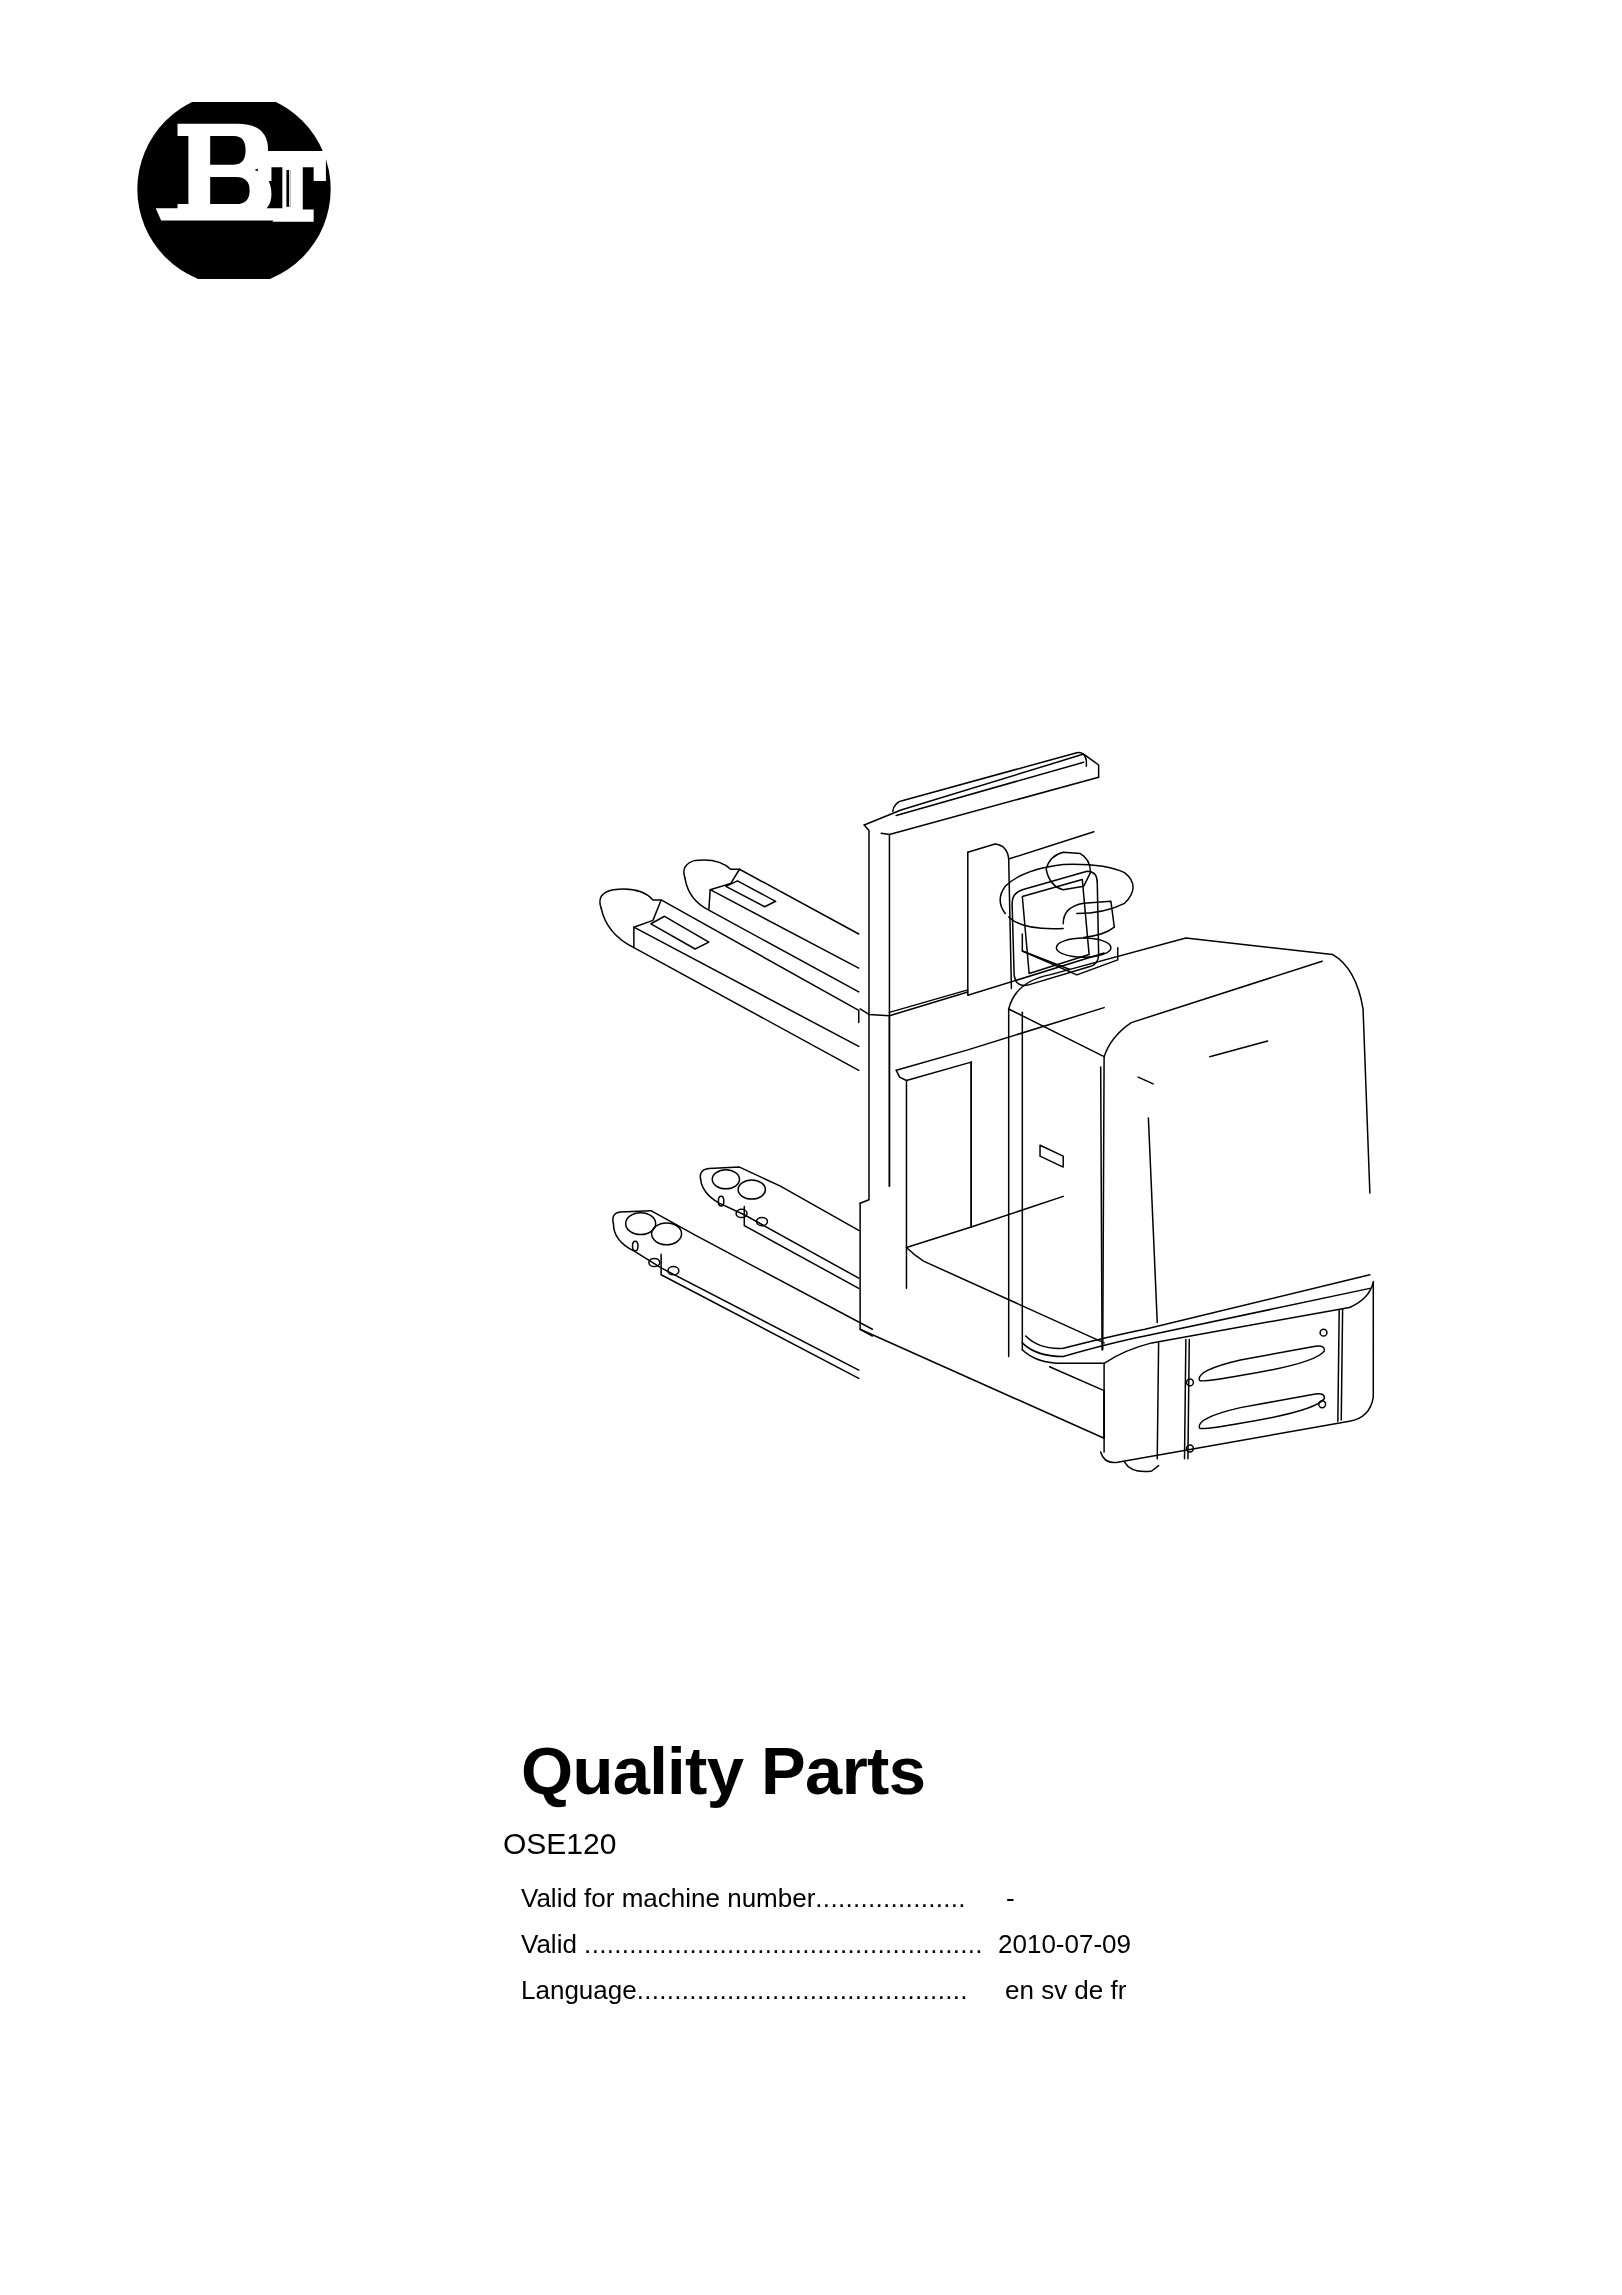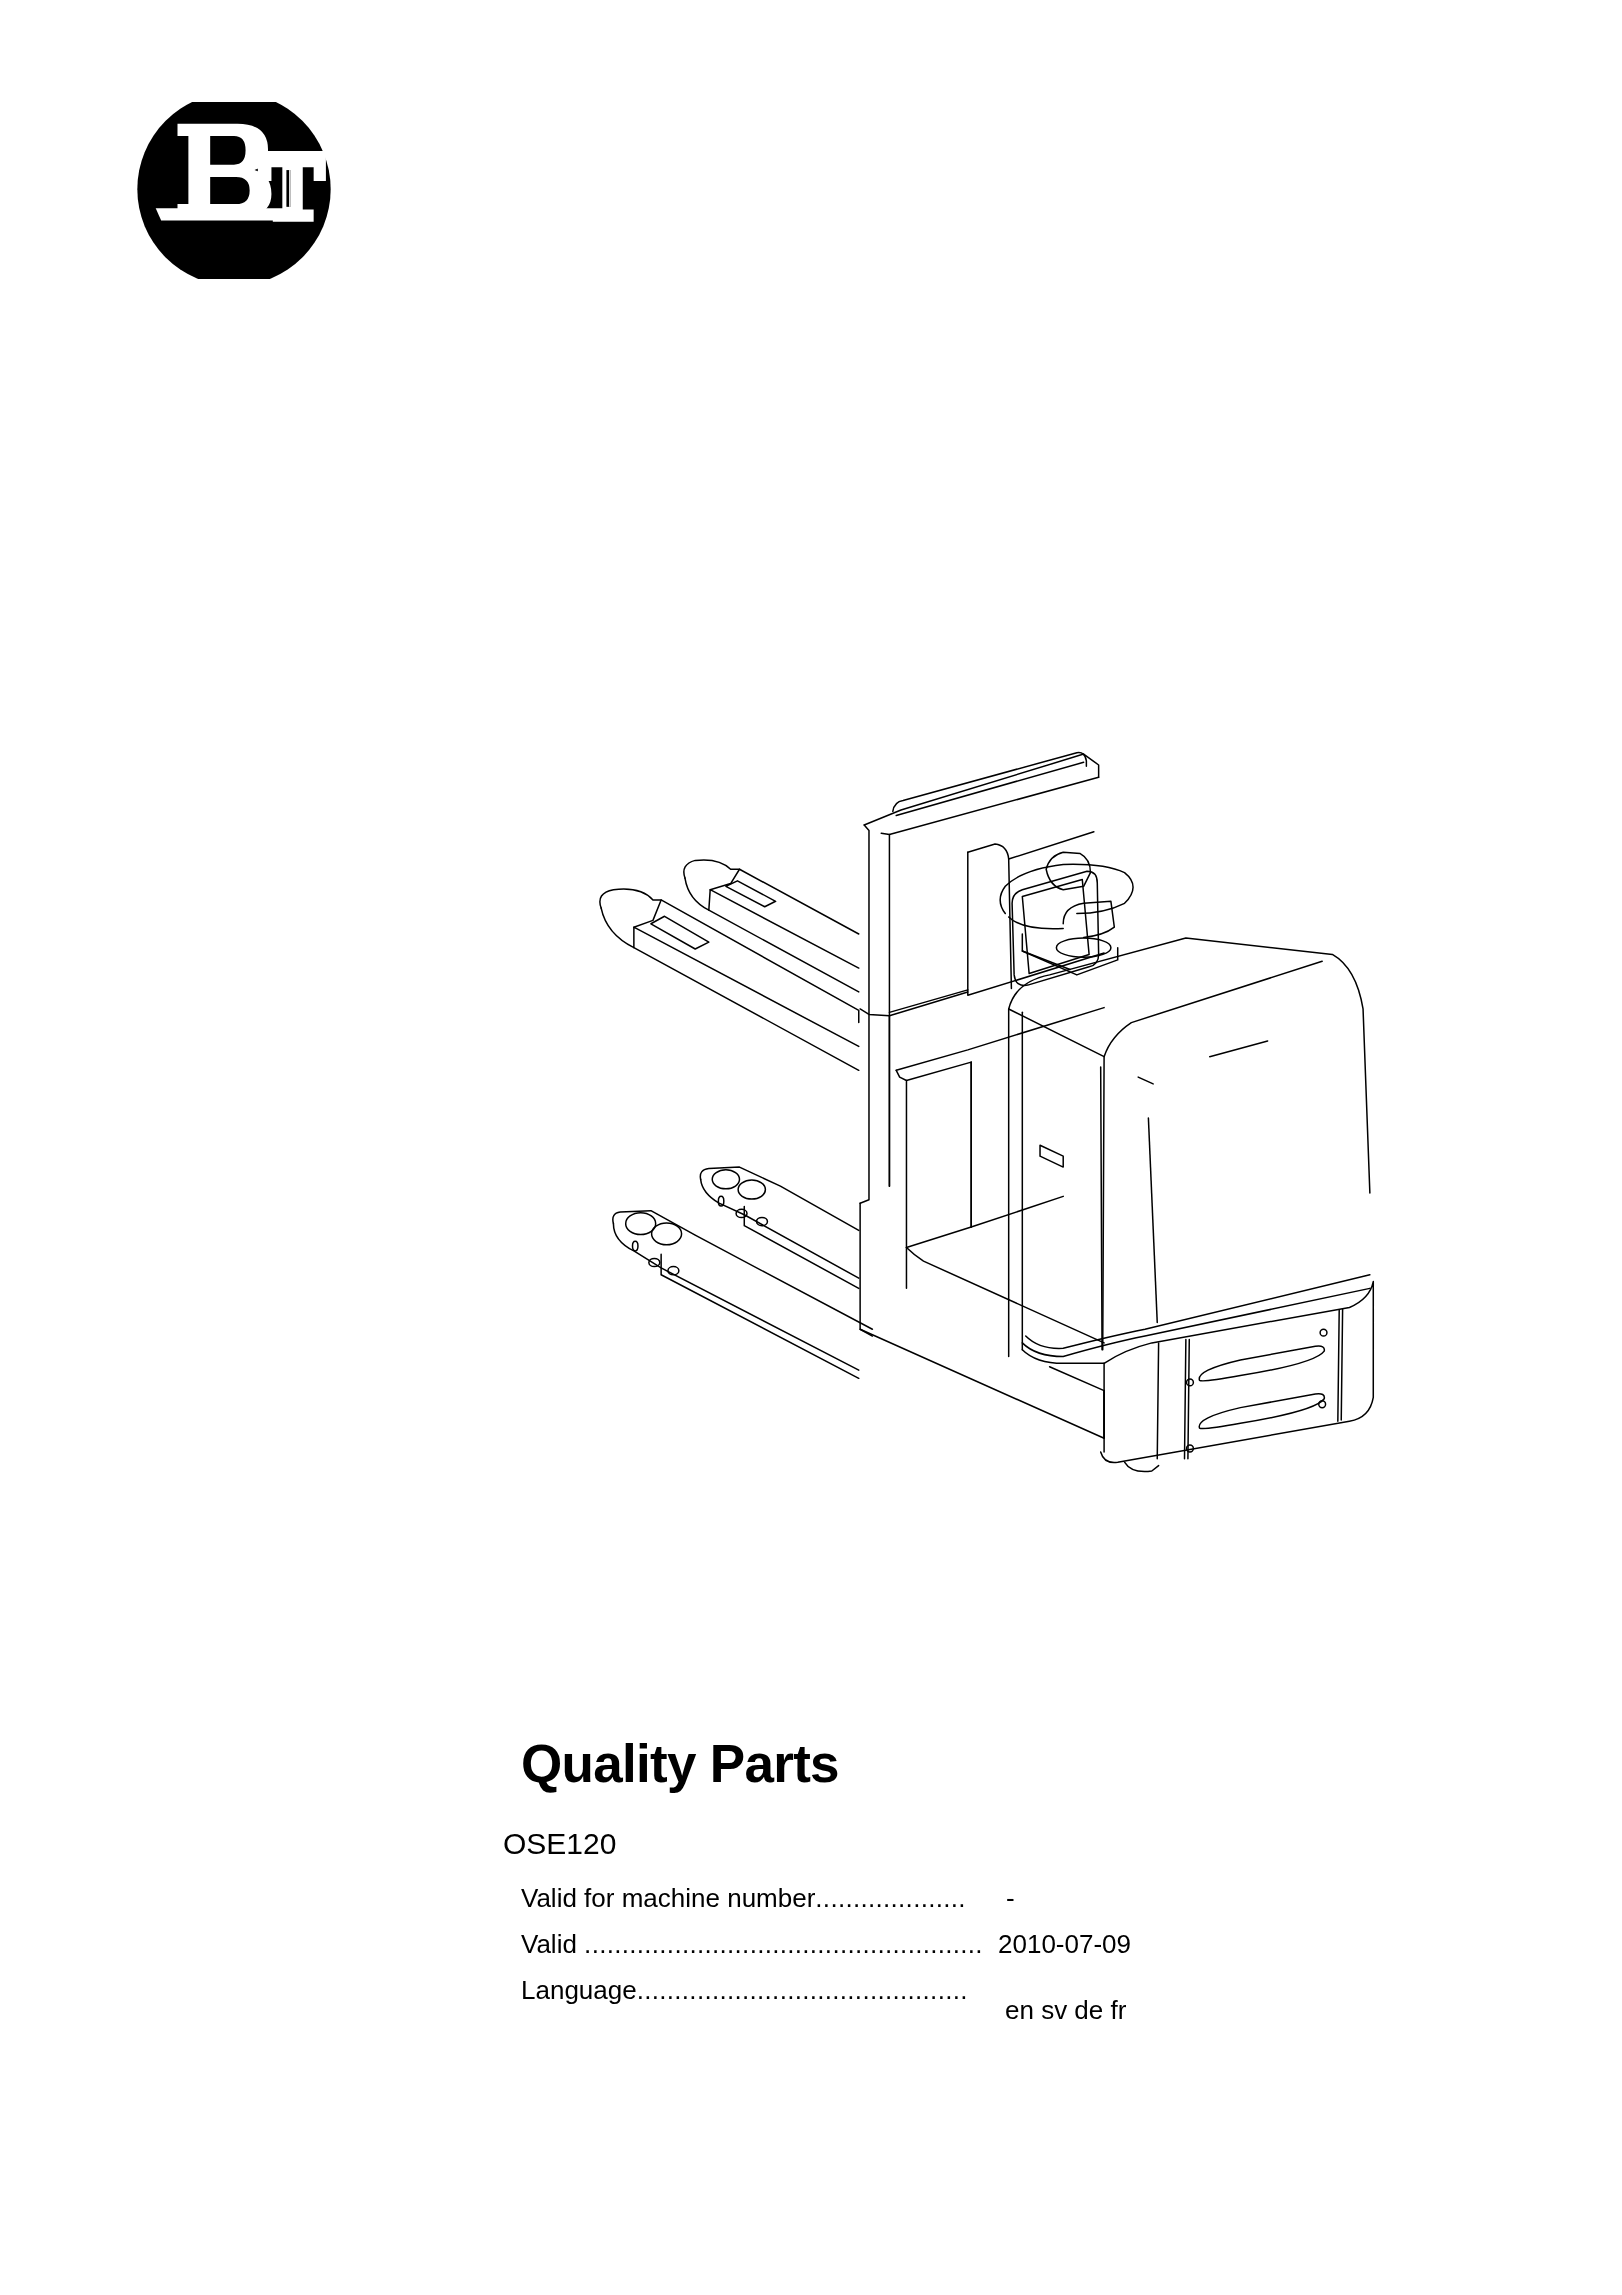--- a/index.html
+++ b/index.html
@@ -1,20 +1,20 @@
 <!DOCTYPE html>
 <html style="font-size:11px"><head>
 <meta charset="utf-8">
 <style>
   html, body { margin: 0; padding: 0; background: #ffffff; }
   body { width: 1622px; height: 2295px; position: relative; overflow: hidden;
          font-family: "Liberation Sans", sans-serif; color: #000; }
   .logo { position: absolute; left: 135px; top: 102px; width: 198px; height: 177px; }
   .illustration { position: absolute; left: 586px; top: 750px; width: 859px; height: 736px; }
-  .title { position: absolute; left: 521px; top: 1737px; font-size: 53px; font-weight: bold;
+  .title { position: absolute; left: 521px; top: 1737px; font-size: 67px; font-weight: bold;
            letter-spacing: -0.7px; line-height: 1; white-space: nowrap; }
   .model { position: absolute; left: 503px; top: 1829px; font-size: 30px; line-height: 1; white-space: nowrap; }
   .fields { position: absolute; left: 521px; top: 1885px; width: 886px; }
   .row { position: relative; height: 46px; font-size: 26px; line-height: 1; }
   .row .label { position: absolute; left: 0; top: 0; white-space: nowrap; }
   .row .label .dots { letter-spacing: 0.3px; }
   .row .value { position: absolute; left: 477px; top: 0; white-space: nowrap; }
   .boxes { position: absolute; left: 480px; top: -2.7px; display: flex; align-items: center; }
   .box { width: 35px; height: 42px; border: 2px solid #000; box-sizing: border-box; margin-left: -2px; }
   .box:first-child { margin-left: 0; }
@@ -151,16 +151,16 @@
   <div class="row">
     <span class="label"><span>Valid for machine number</span><span class="dots">....................</span></span>
     <span class="value" style="left:485px;">-</span>
   </div>
   <div class="row">
     <span class="label"><span>Valid </span><span class="dots">.....................................................</span></span>
     <span class="value">2010-07-09</span>
   </div>
   <div class="row">
     <span class="label"><span>Language</span><span class="dots">............................................</span></span>
-    <span class="value" style="left:484px;margin-top:20px;">en sv de fr</span>
+    <span class="value" style="left:484px;">en sv de fr</span>
   </div>
 </div>
 
 
 </body></html>

